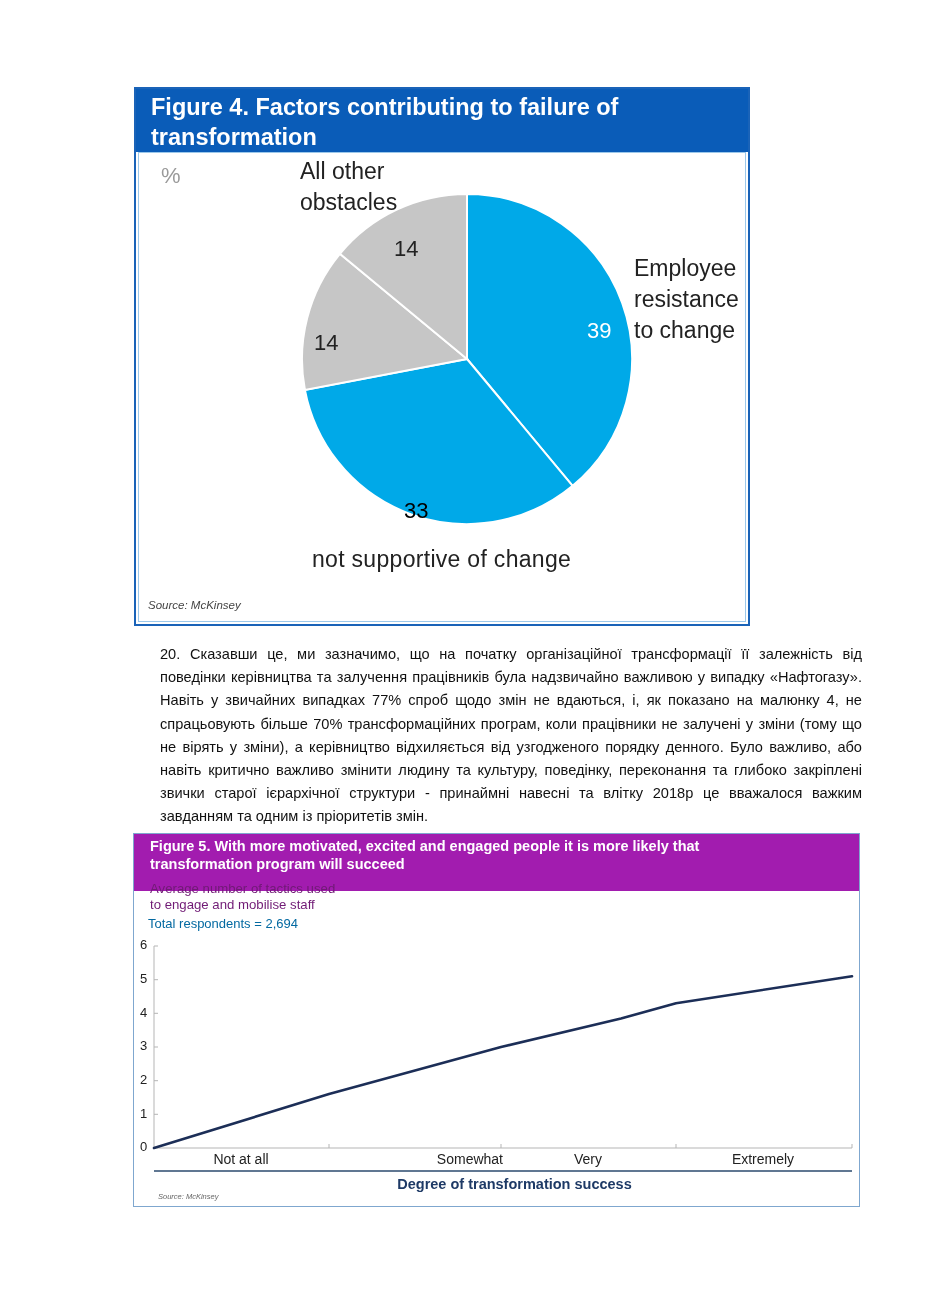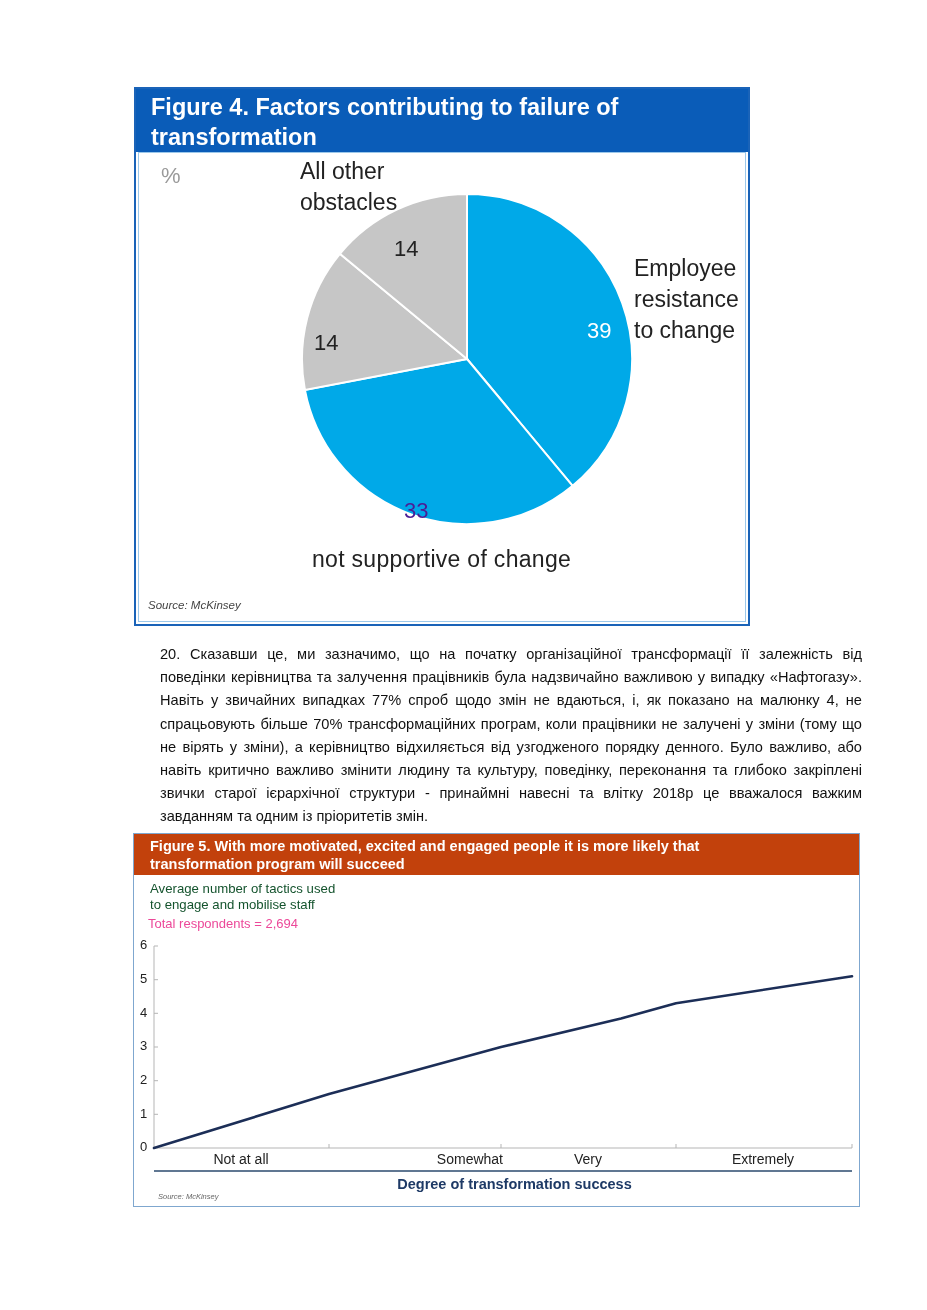--- a/index.html
+++ b/index.html
@@ -13,24 +13,24 @@
   .fig4 .pct { position: absolute; left: 25px; top: 74px; font-size: 22px; color: #9a9a9a; }
   .fig4 .lbl { position: absolute; font-size: 23px; line-height: 31px; color: #222; }
   .fig4 .src { position: absolute; left: 12px; top: 510px; font-size: 11.5px; font-style: italic; color: #444; }
   .fig4 svg.pie { position: absolute; left: 0; top: 0; }
 
   
   .para { position: absolute; left: 160px; top: 643px; width: 702px; font-family: "Liberation Sans", sans-serif; font-size: 14.6px; line-height: 23.2px; color: #111; text-align: justify; text-align-last: left; }
 
   
   .fig5 { position: absolute; left: 133px; top: 833px; width: 727px; height: 374px; border: 1px solid #7fa7cf; box-sizing: border-box; background: #fff; }
-  .fig5 .hdr { position: absolute; left: 0; top: 0; width: 100%; height: 41px; background: #c2410c; }
+  .fig5 .hdr { position: absolute; left: 0; top: 0; width: 100%; height: 57px; background: #a21caf; }
   .fig5 .hdr-text { position: absolute; left: 16px; top: 3px; color: #fff; font-weight: bold; font-size: 14.5px; line-height: 18px; width: 700px; }
-  .fig5 .sub1 { position: absolute; left: 16px; top: 47px; color: #14532d; font-size: 13.2px; line-height: 16px; }
-  .fig5 .sub2 { position: absolute; left: 14px; top: 82px; color: #ec4899; font-size: 13px; }
+  .fig5 .sub1 { position: absolute; left: 16px; top: 47px; color: #701a75; font-size: 13.2px; line-height: 16px; }
+  .fig5 .sub2 { position: absolute; left: 14px; top: 82px; color: #0369a1; font-size: 13px; }
   .fig5 .ytick { position: absolute; left: 6px; width: 12px; font-size: 13px; color: #222; text-align: left; }
   .fig5 .xcat { position: absolute; top: 317px; font-size: 14px; color: #222; text-align: center; width: 174px; }
   .fig5 .xtitle { position: absolute; left: 0; width: 100%; top: 342px; text-align: center; font-size: 14.5px; font-weight: bold; color: #1e3a66; padding-left: 130px; box-sizing: border-box; }
   .fig5 .src { position: absolute; left: 24px; top: 358px; font-size: 7.5px; font-style: italic; color: #666; }
   .fig5 svg.line { position: absolute; left: 0; top: 0; }
 </style>
 </head>
 <body>
 
 <div class="fig4">
@@ -49,21 +49,21 @@
     <path d="M331,270 L436.6,396.8 A165,165 0 0 1 168.9,300.9 Z" fill="#00a9e8" stroke="#ffffff" stroke-width="2"></path>
 
     <path d="M331,270 L168.9,300.9 A165,165 0 0 1 203.9,164.8 Z" fill="#c6c6c6" stroke="#ffffff" stroke-width="2"></path>
 
     <path d="M331,270 L203.9,164.8 A165,165 0 0 1 331,105 Z" fill="#c6c6c6" stroke="#ffffff" stroke-width="2"></path>
   </svg>
 
   <div class="pct">%</div>
 
   <div class="lbl" style="left:451px;top:226px;color:#ffffff;font-size:22px;">39</div>
-  <div class="lbl" style="left:268px;top:406px;color:#4c1d95;font-size:22px;">33</div>
+  <div class="lbl" style="left:268px;top:406px;color:#000000;font-size:22px;">33</div>
   <div class="lbl" style="left:178px;top:238px;font-size:22px;">14</div>
   <div class="lbl" style="left:258px;top:144px;font-size:22px;">14</div>
 
   <div class="lbl" style="left:164px;top:67px;">
     <div>All other</div>
     <div>obstacles</div>
   </div>
   <div class="lbl" style="left:498px;top:164px;">
     <div>Employee</div>
     <div>resistance</div>

